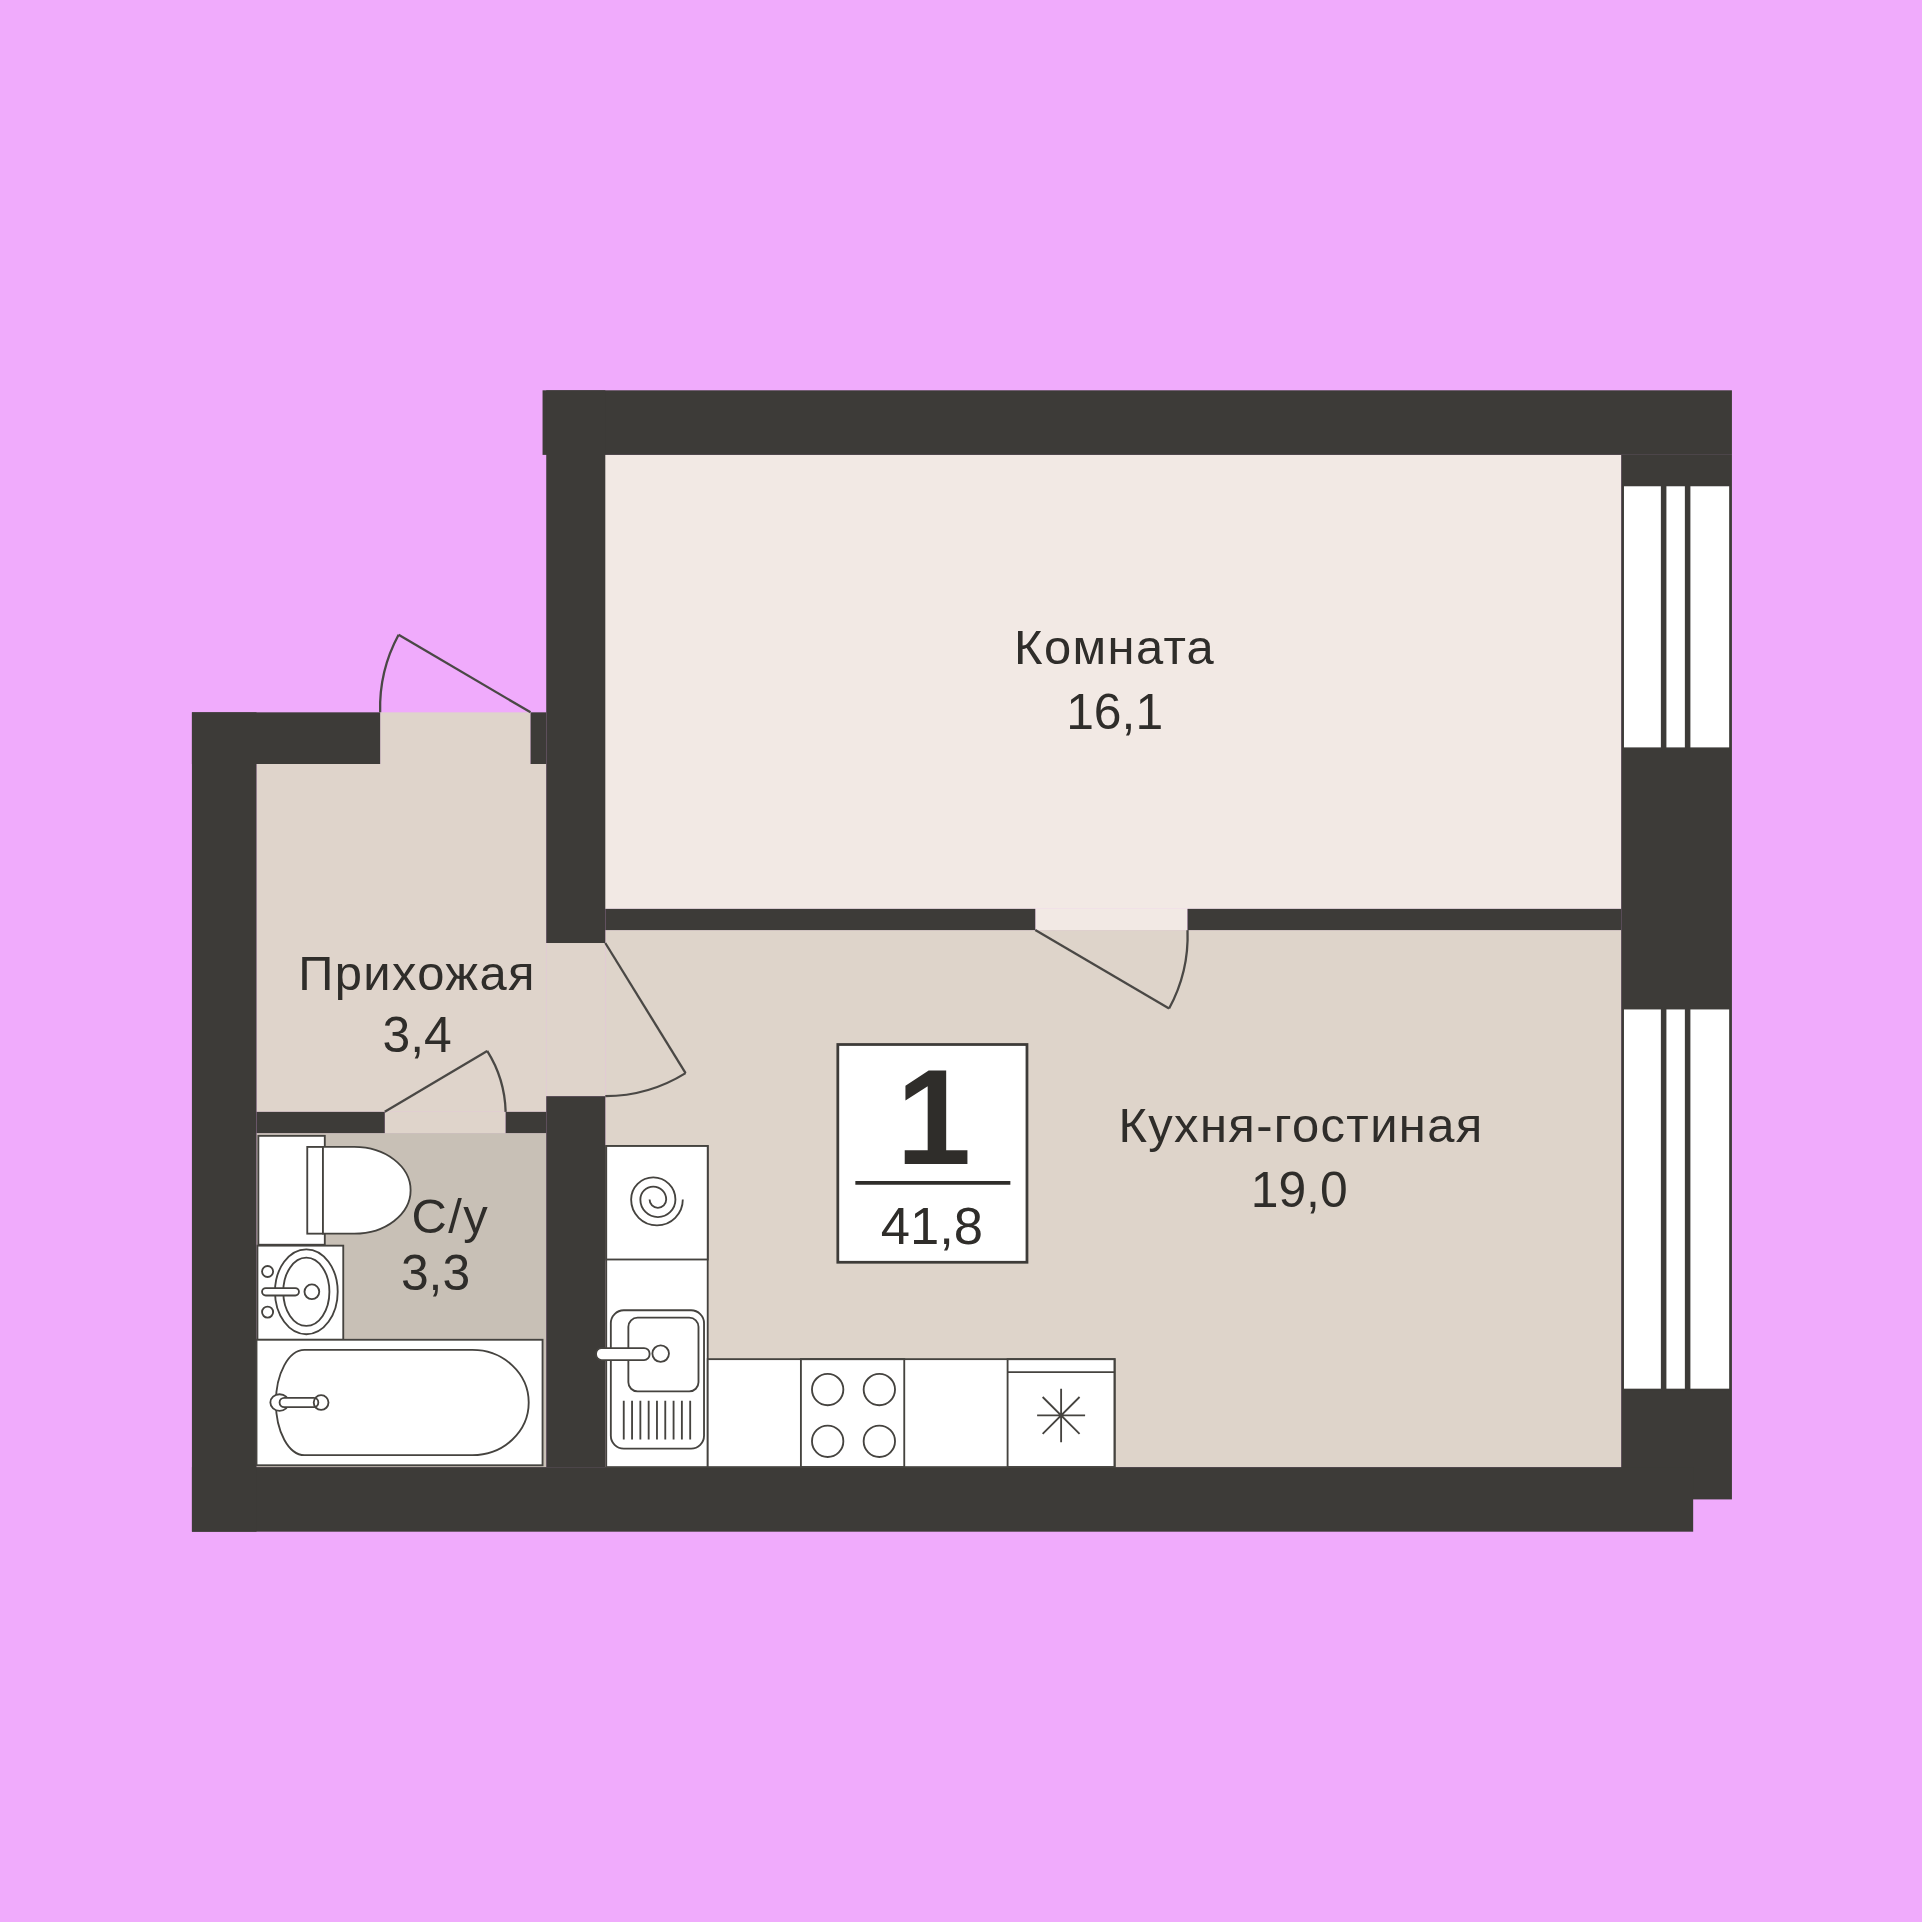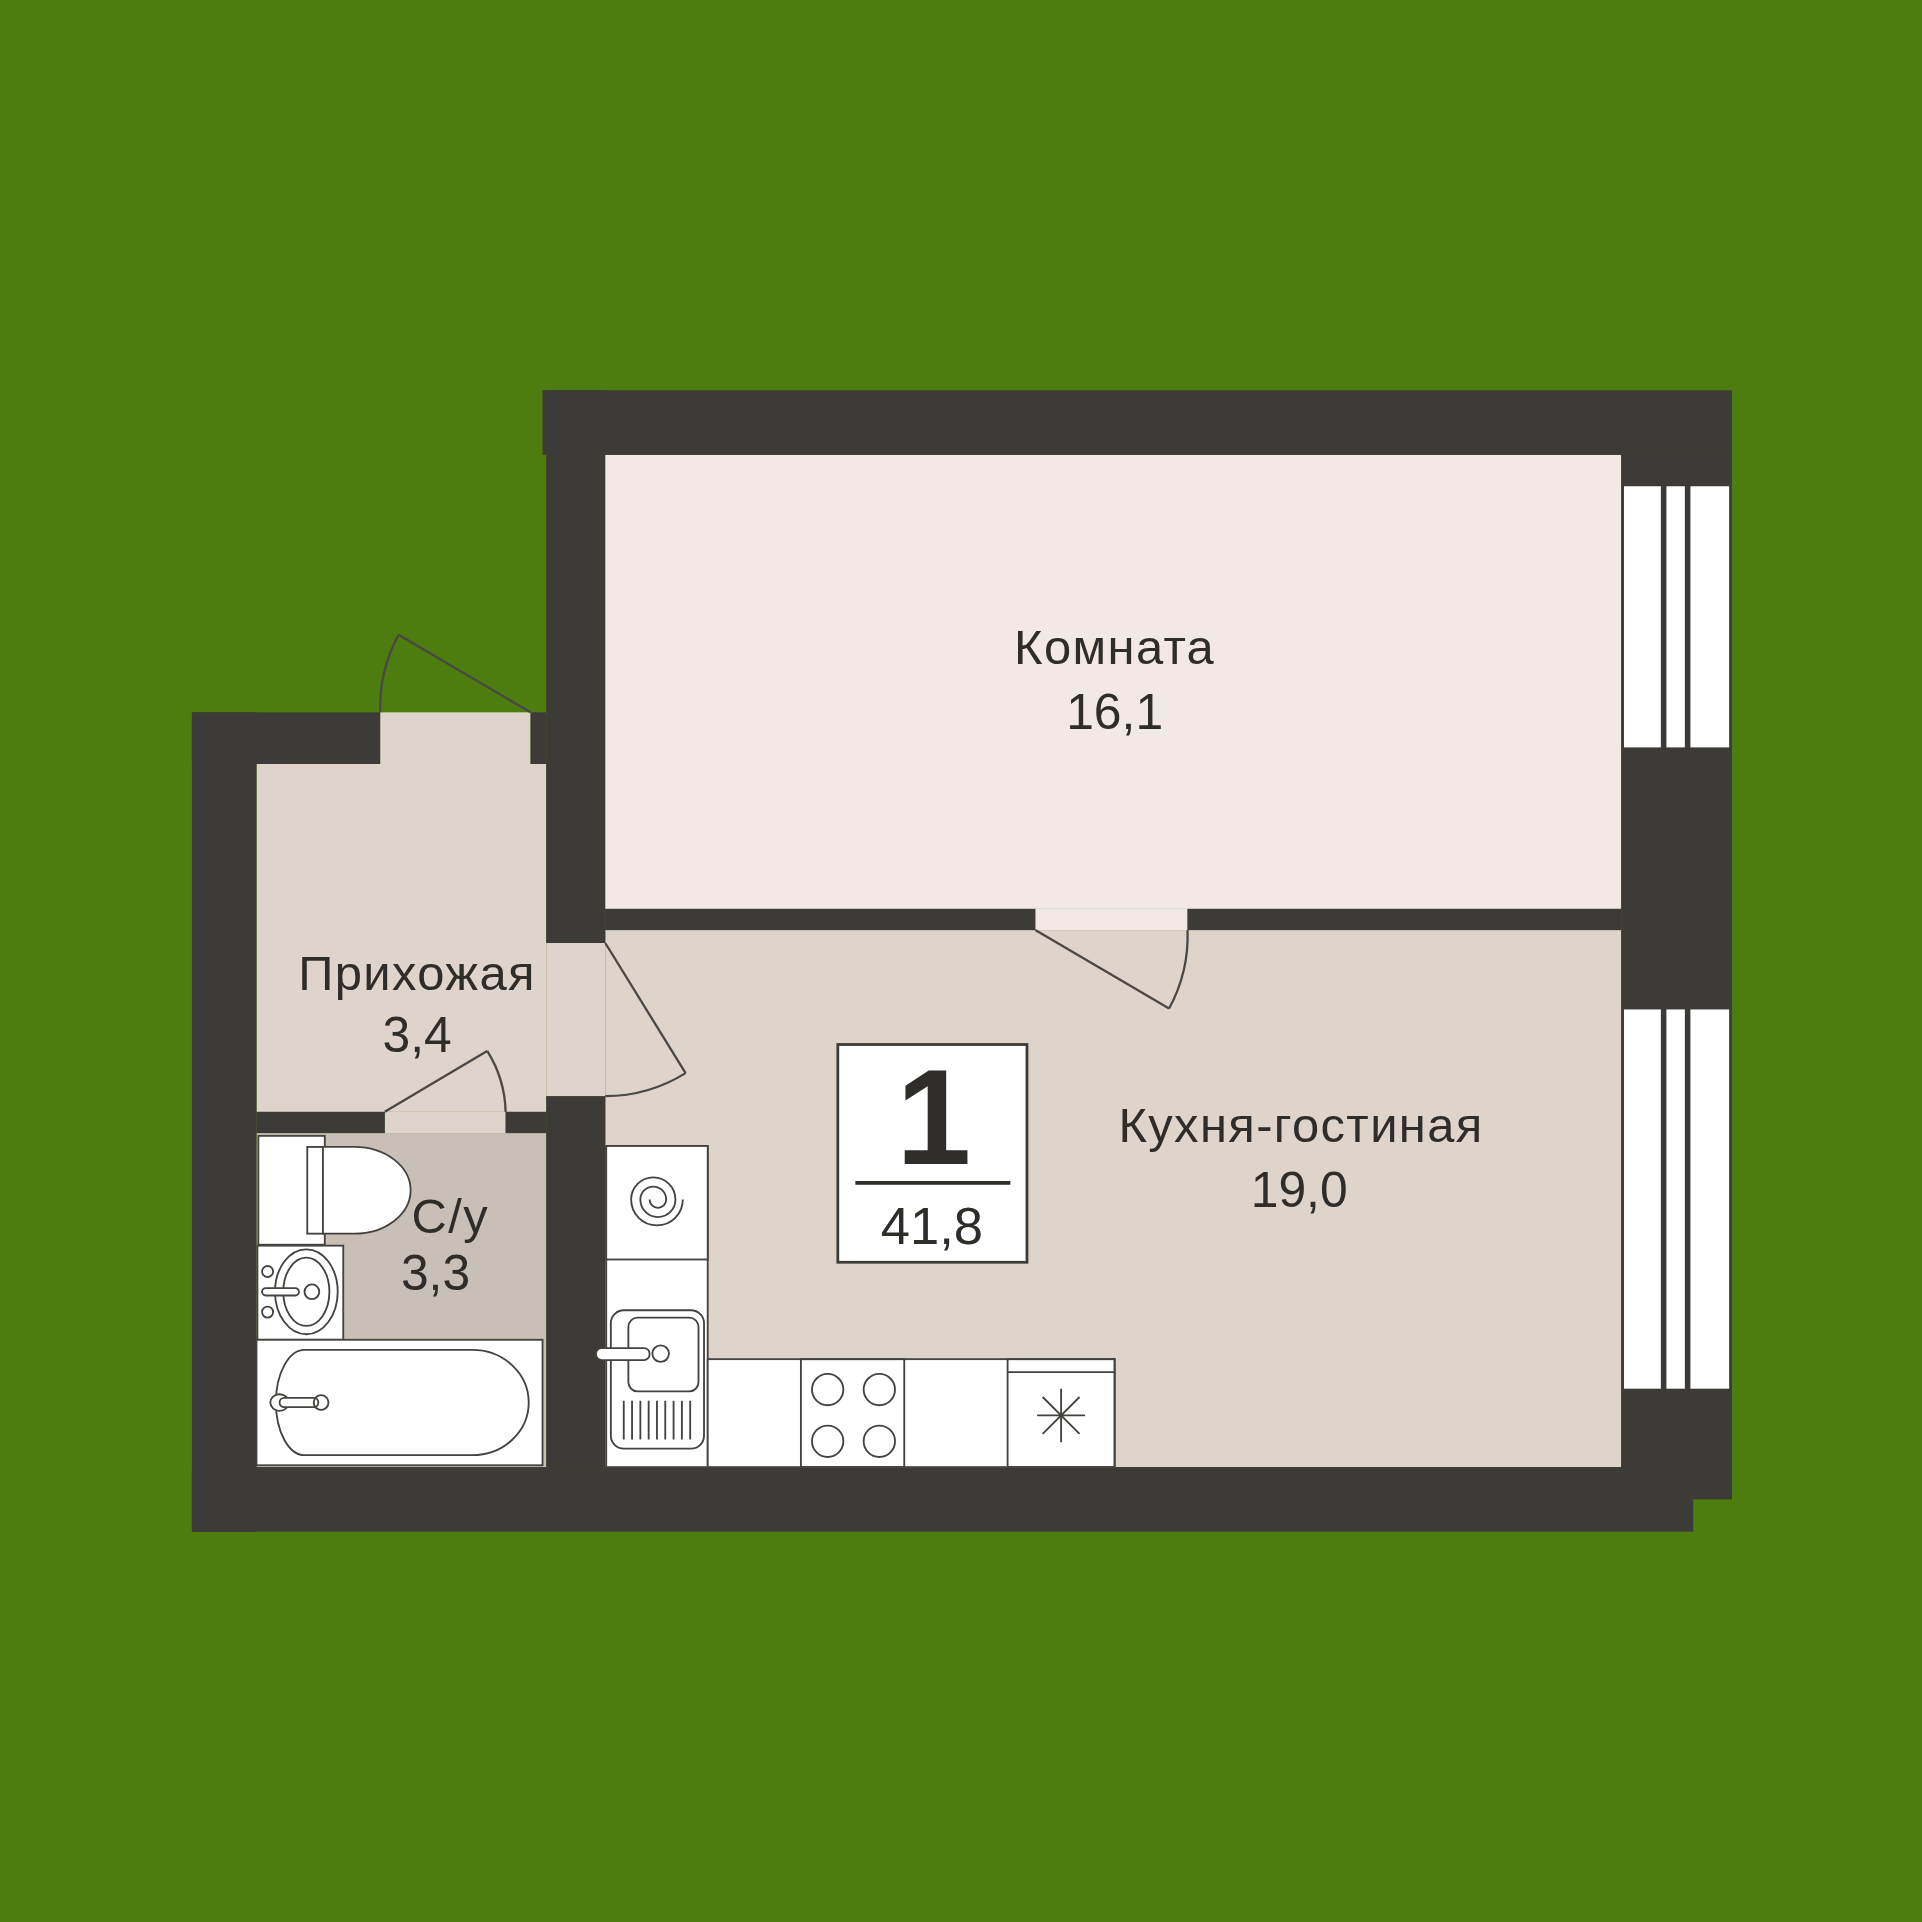--- a/index.html
+++ b/index.html
@@ -1,16 +1,16 @@
 <!DOCTYPE html>
 <html style="font-size:14.8px"><head>
 <meta charset="utf-8">
 <style>
   html,body{margin:0;padding:0;background:#ffffff;}
-  .stage{position:relative;width:1922px;height:1922px;background:#4d7c0f;overflow:hidden;}
+  .stage{position:relative;width:1922px;height:1922px;background:#f0abfc;overflow:hidden;}
   svg{display:block;}
   text{font-family:"Liberation Sans","DejaVu Sans",sans-serif;fill:#2f2d2a;}
   .lbl{font-size:53px;letter-spacing:1.5px;font-weight:300;}
   .num{font-size:54px;font-weight:300;}
   .badge-big{font-size:146px;font-weight:600;}
   .badge-small{font-size:57px;font-weight:400;}
   .win rect{fill:#ffffff;stroke:#3d3b38;stroke-width:2;}
   .door path{fill:none;stroke:#4a4845;stroke-width:2.5;}
   .fx{fill:#ffffff;stroke:#45433f;stroke-width:2;}
   .fxl{fill:none;stroke:#45433f;stroke-width:2;}

